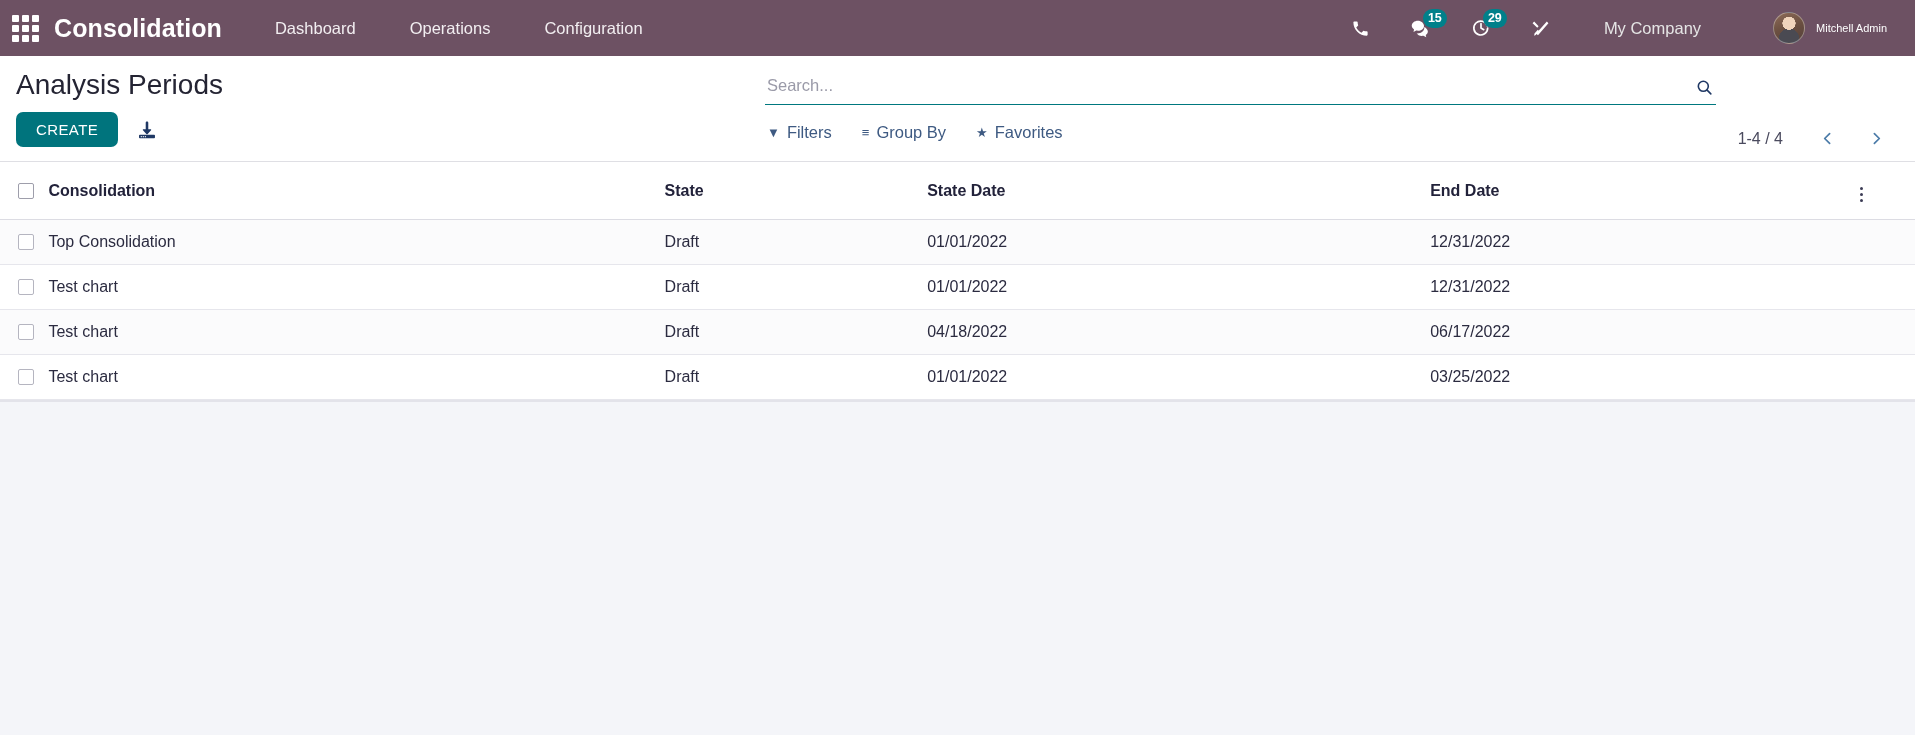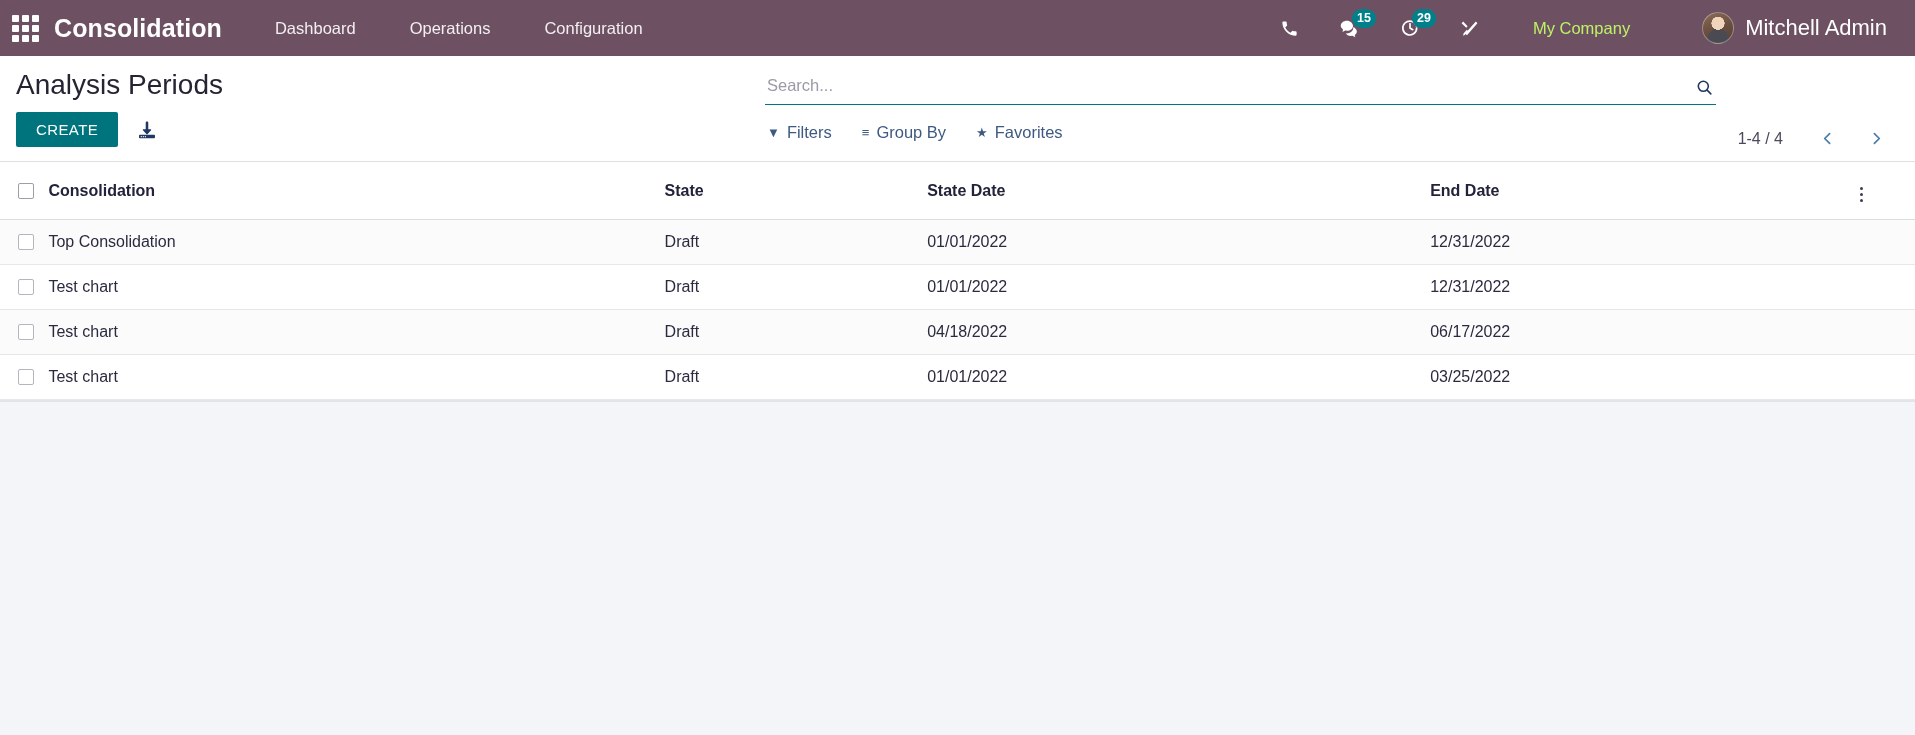--- a/index.html
+++ b/index.html
@@ -83,21 +83,21 @@
     color: #fff;
     border-radius: 10px;
     font-size: 12.5px;
     font-weight: 700;
     line-height: 19px;
     text-align: center;
   }
 
   .company-name {
     font-size: 16.5px;
-    color: #bef264;
+    color: #e5e5e5;
     padding: 8px 16px;
     margin-left: 10px;
     white-space: nowrap;
     cursor: pointer;
     border-radius: 3px;
   }
 
   .user-menu {
     display: flex; align-items: center; gap: 11px;
     margin-left: 36px;
@@ -109,21 +109,21 @@
     width: 32px; height: 32px;
     border-radius: 50%;
     background:
       radial-gradient(circle at 50% 34%, #f0d4bc 0 26%, rgba(240,212,188,0) 27%),
       radial-gradient(circle at 50% 86%, #4a4a52 0 34%, rgba(74,74,82,0) 35%),
       linear-gradient(160deg, #8d6b58 0%, #6b4f40 48%, #54403a 100%);
     border: 1px solid rgba(255,255,255,.35);
     flex: none;
     overflow: hidden;
   }
-  .username { font-size: 22px; color: #ffffff; white-space: nowrap; }
+  .username { font-size: 11px; color: #ffffff; white-space: nowrap; }
 
   
   .control-panel {
     background: #ffffff;
     border-bottom: 1px solid #dfdfe4;
     padding: 0 22px 0 0;
     position: relative;
     height: 106px;
   }
 
@@ -145,21 +145,21 @@
   .btn-create {
     background: #00747d;
     color: #ffffff;
     border: none;
     font-family: inherit;
     font-size: 15px;
     font-weight: 500;
     letter-spacing: .4px;
     padding: 9px 20px;
     cursor: pointer;
-    border-radius: 2px;
+    border-radius: 7px;
     line-height: 17px;
   }
 
   .icon-btn {
     background: none; border: none; cursor: pointer;
     padding: 4px; display: flex; align-items: center; color: #1f3864;
   }
 
   
   .cp-mid { flex: 1; padding-top: 18px; min-width: 0; }

